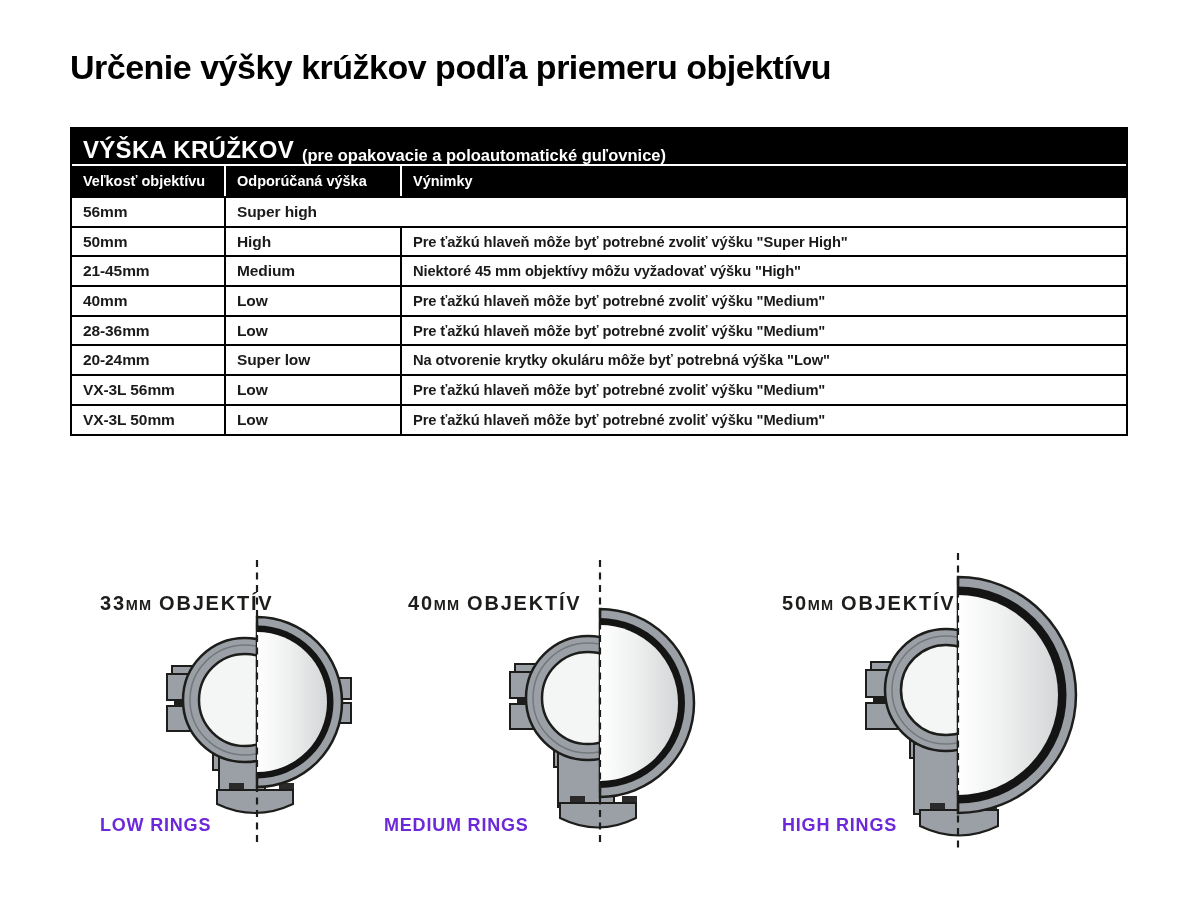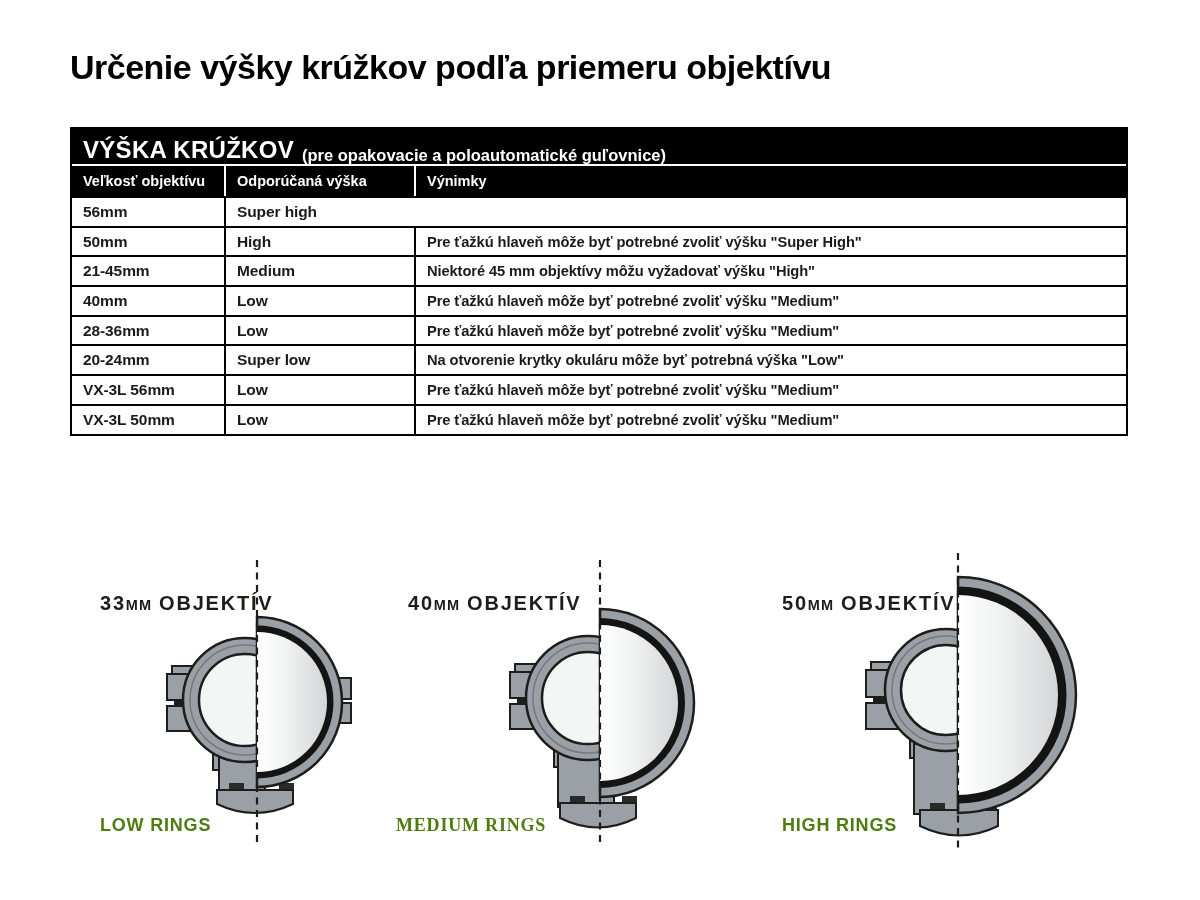--- a/index.html
+++ b/index.html
@@ -26,46 +26,46 @@
     border-bottom: 2px solid #fff;
   }
   .tbl-header .t { font-size: 24px; font-weight: bold; letter-spacing: 0.3px; }
   .tbl-header .s { font-size: 16.5px; font-weight: bold; margin-left: 8px; position: relative; top: 1px; }
   .tbl-cols { background: #000; color: #fff; height: 30px; display: flex; }
   .col-c {
     display: flex; align-items: center; padding-left: 11px;
     font-weight: bold; font-size: 14.5px;
   }
   .w1 { width: 152px; }
-  .w2 { width: 190px; }
+  .w2 { width: 176px; }
   .w3 { flex: 1; }
   .tbl-cols .w2, .tbl-cols .w3 { border-left: 2px solid #fff; }
   .tbl-row { display: flex; height: 29.7px; border-top: 2px solid #000; background: #fff; }
   .cell { display: flex; align-items: center; padding-left: 11px; color: #1a1a1a; font-weight: bold; }
   .cell.w1, .cell.w2 { font-size: 15.5px; letter-spacing: -0.1px; }
   .cell.w3 { font-size: 14.7px; letter-spacing: -0.1px; }
   .tbl-row .w2, .tbl-row .w3 { border-left: 2px solid #000; }
 
   
   .diagram-svg { position: absolute; }
   .objective-label {
     position: absolute; font-weight: bold; color: #1d1d1b;
     font-size: 20px; letter-spacing: 1.8px; white-space: nowrap;
   }
   .objective-label .mm { font-size: 14.5px; letter-spacing: 1px; text-transform: uppercase; }
   .objective-label .word { margin-left: 7px; }
   .rings-label {
-    position: absolute; font-weight: bold; color: #4d7c0f;
+    position: absolute; font-weight: bold; color: #6d28d9;
     font-size: 18px; letter-spacing: 0.8px; white-space: nowrap;
   }
   #obj-label-1 { left: 100px; top: 592px; }
   #obj-label-2 { left: 408px; top: 592px; }
   #obj-label-3 { left: 782px; top: 592px; }
   #rings-label-1 { left: 100px; top: 815px; }
-  #rings-label-2 { left: 396px; top: 815px; font-family: Liberation Serif, serif; }
+  #rings-label-2 { left: 384px; top: 815px; }
   #rings-label-3 { left: 782px; top: 815px; }
   #svg-1 { left: 82px;  top: 550px; }
   #svg-2 { left: 425px; top: 550px; }
   #svg-3 { left: 783px; top: 545px; }
 </style>
 </head>
 <body>
 
 <h1 class="page-title">Určenie výšky krúžkov podľa priemeru objektívu</h1>
 

